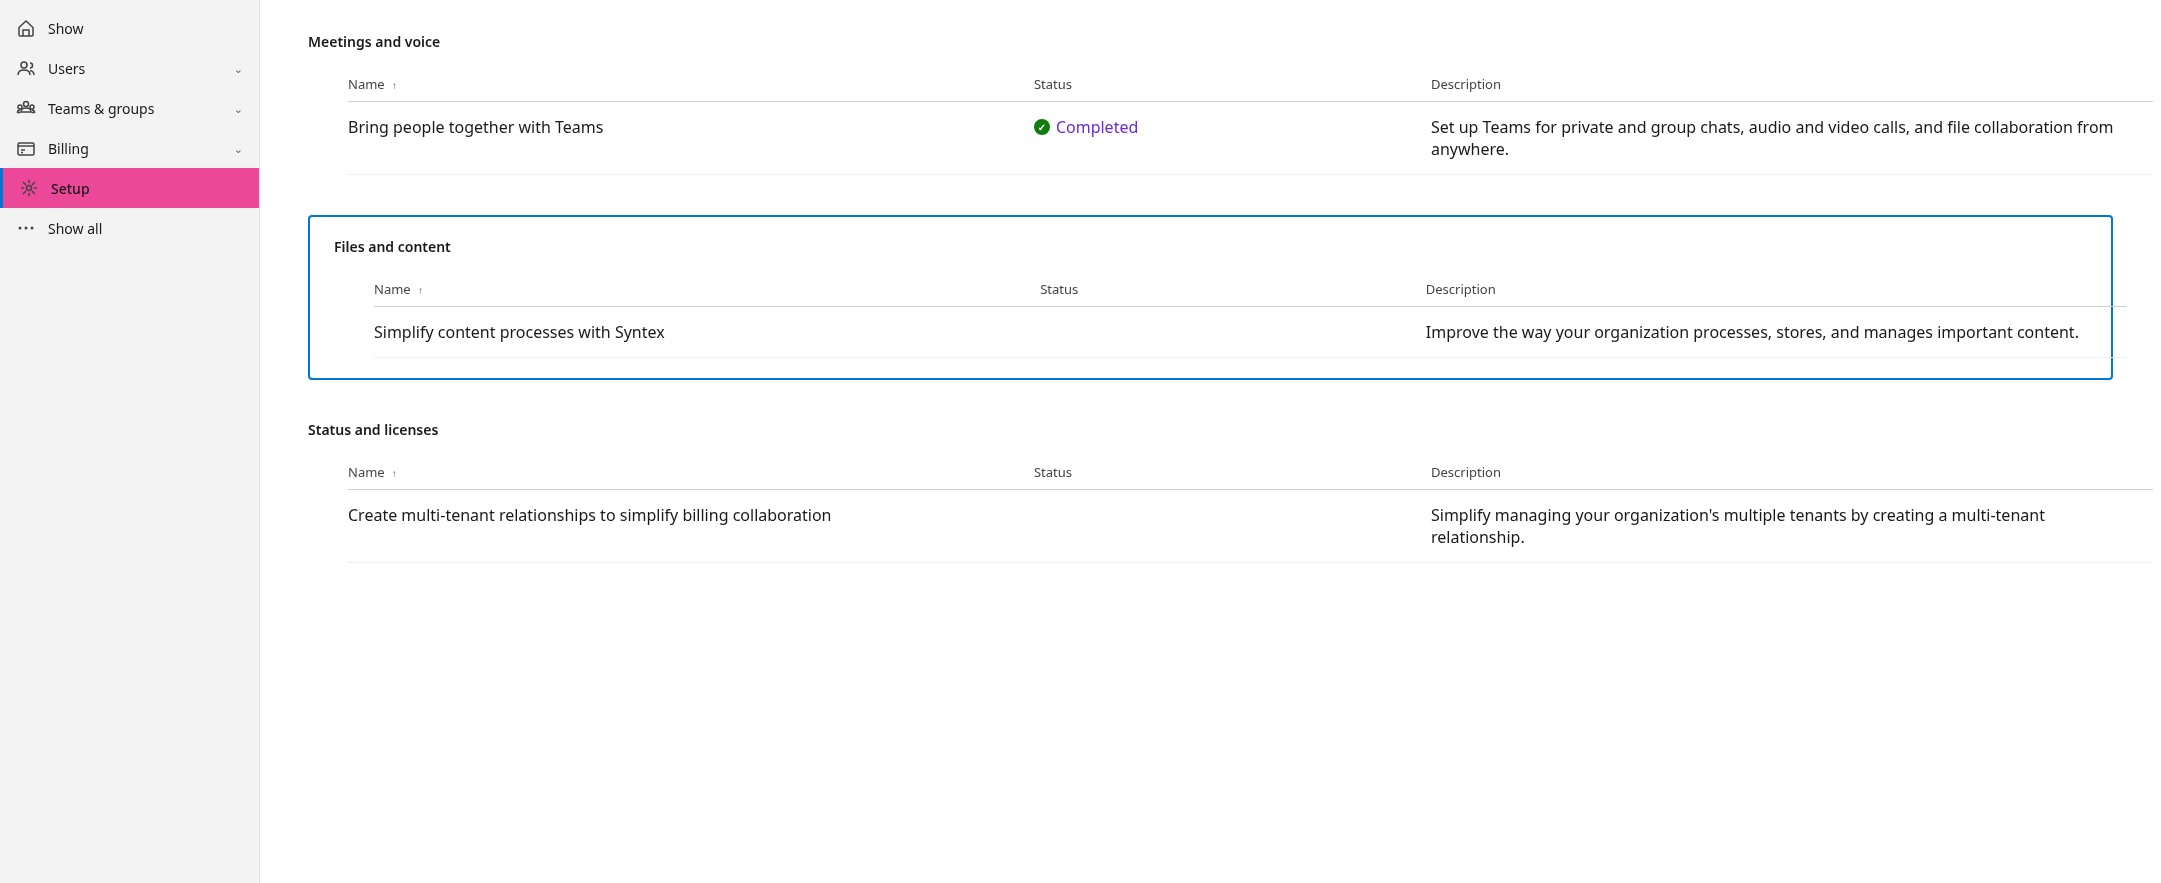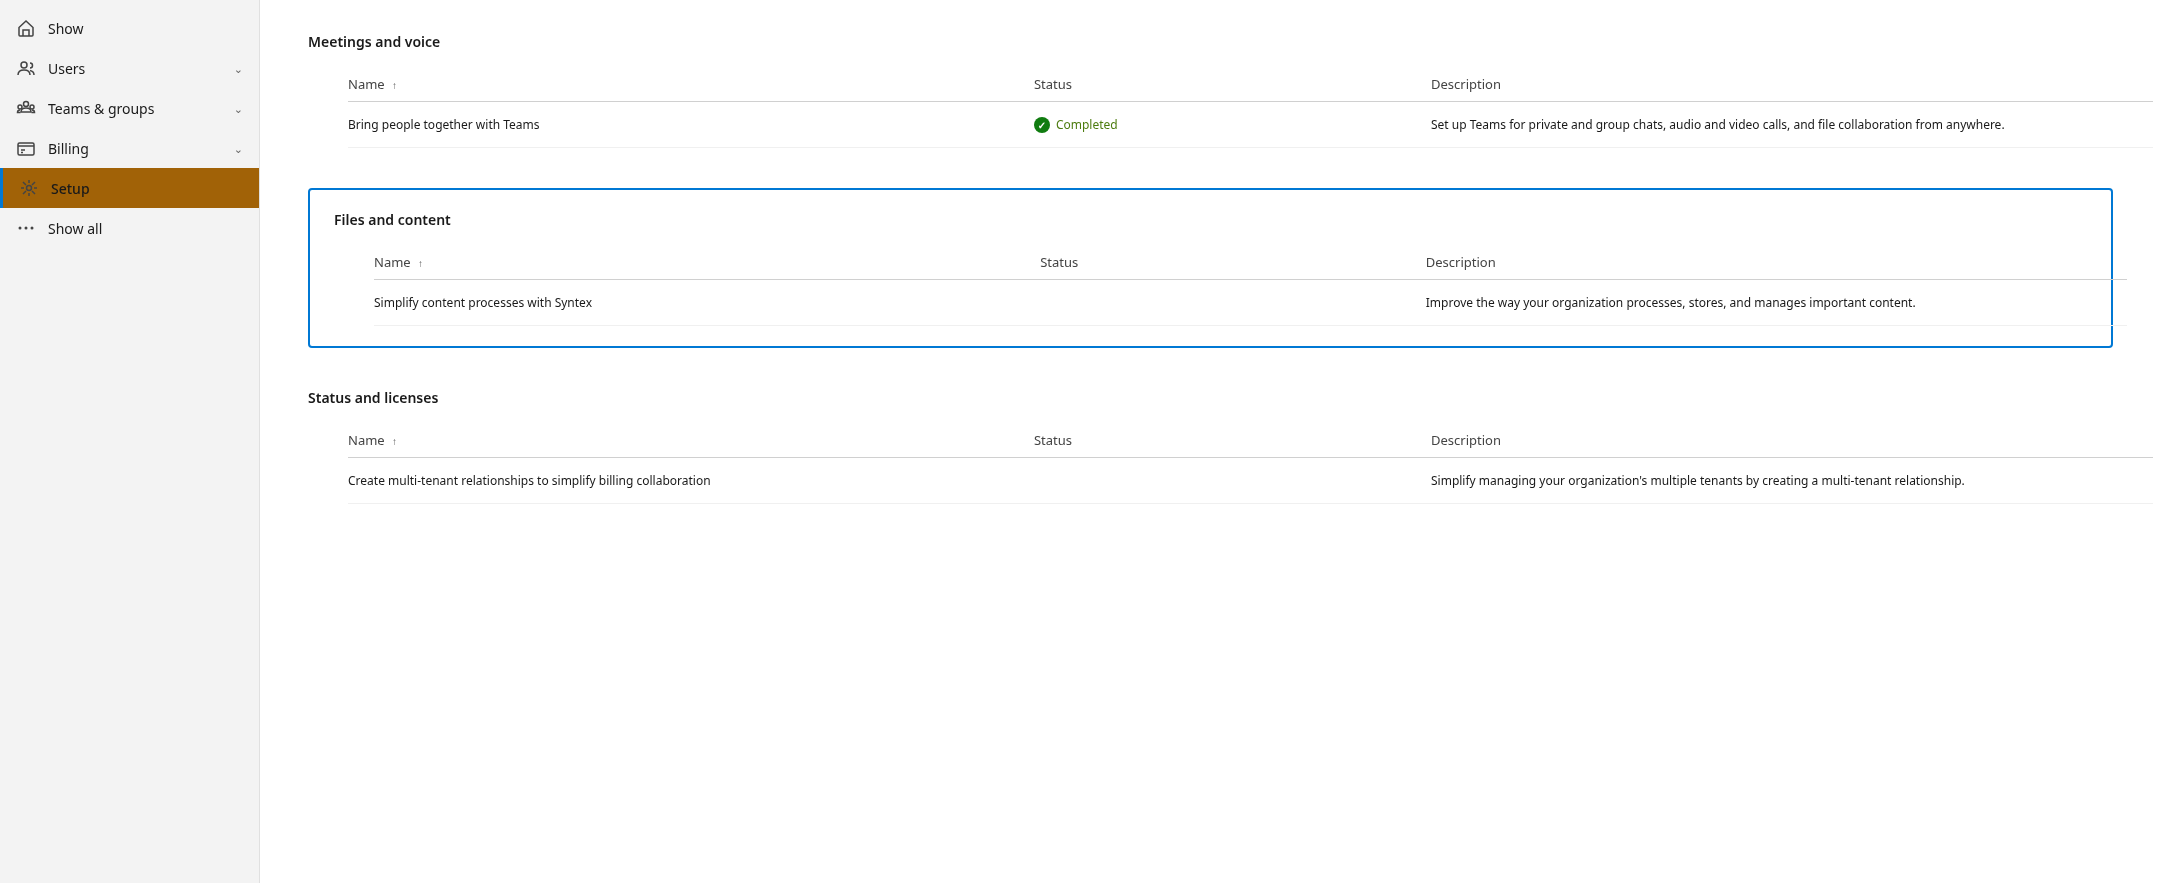--- a/index.html
+++ b/index.html
@@ -19,21 +19,21 @@
       display: flex;
       align-items: center;
       padding: 10px 16px;
       cursor: pointer;
       gap: 12px;
       font-size: 14px;
       color: #1a1a1a;
       position: relative;
     }
     .sidebar-item.active {
-      background: #a16207;
+      background: #ec4899;
       border-left: 3px solid #0078d4;
       font-weight: 500;
     }
     .sidebar-item .icon {
       width: 20px;
       height: 20px;
       display: flex;
       align-items: center;
       justify-content: center;
       color: #444;
@@ -69,33 +69,33 @@
       text-align: left;
       padding: 8px 12px 8px 0;
       font-weight: 400;
       color: #444;
       font-size: 13px;
     }
     .table th .sort-arrow { font-size: 10px; color: #555; margin-left: 4px; }
     .table td {
       padding: 14px 12px 14px 0;
       vertical-align: top;
-      font-size: 12px;
+      font-size: 16px;
       color: #1a1a1a;
       border-bottom: 1px solid #f0f0f0;
     }
     .col-name { width: 38%; }
     .col-status { width: 22%; }
     .col-description { width: 40%; }
 
     .status-completed {
       display: flex;
       align-items: center;
       gap: 6px;
-      color: #4d7c0f;
+      color: #6d28d9;
     }
     .status-dot {
       width: 16px;
       height: 16px;
       border-radius: 50%;
       background: #107c10;
       display: flex;
       align-items: center;
       justify-content: center;
       flex-shrink: 0;

